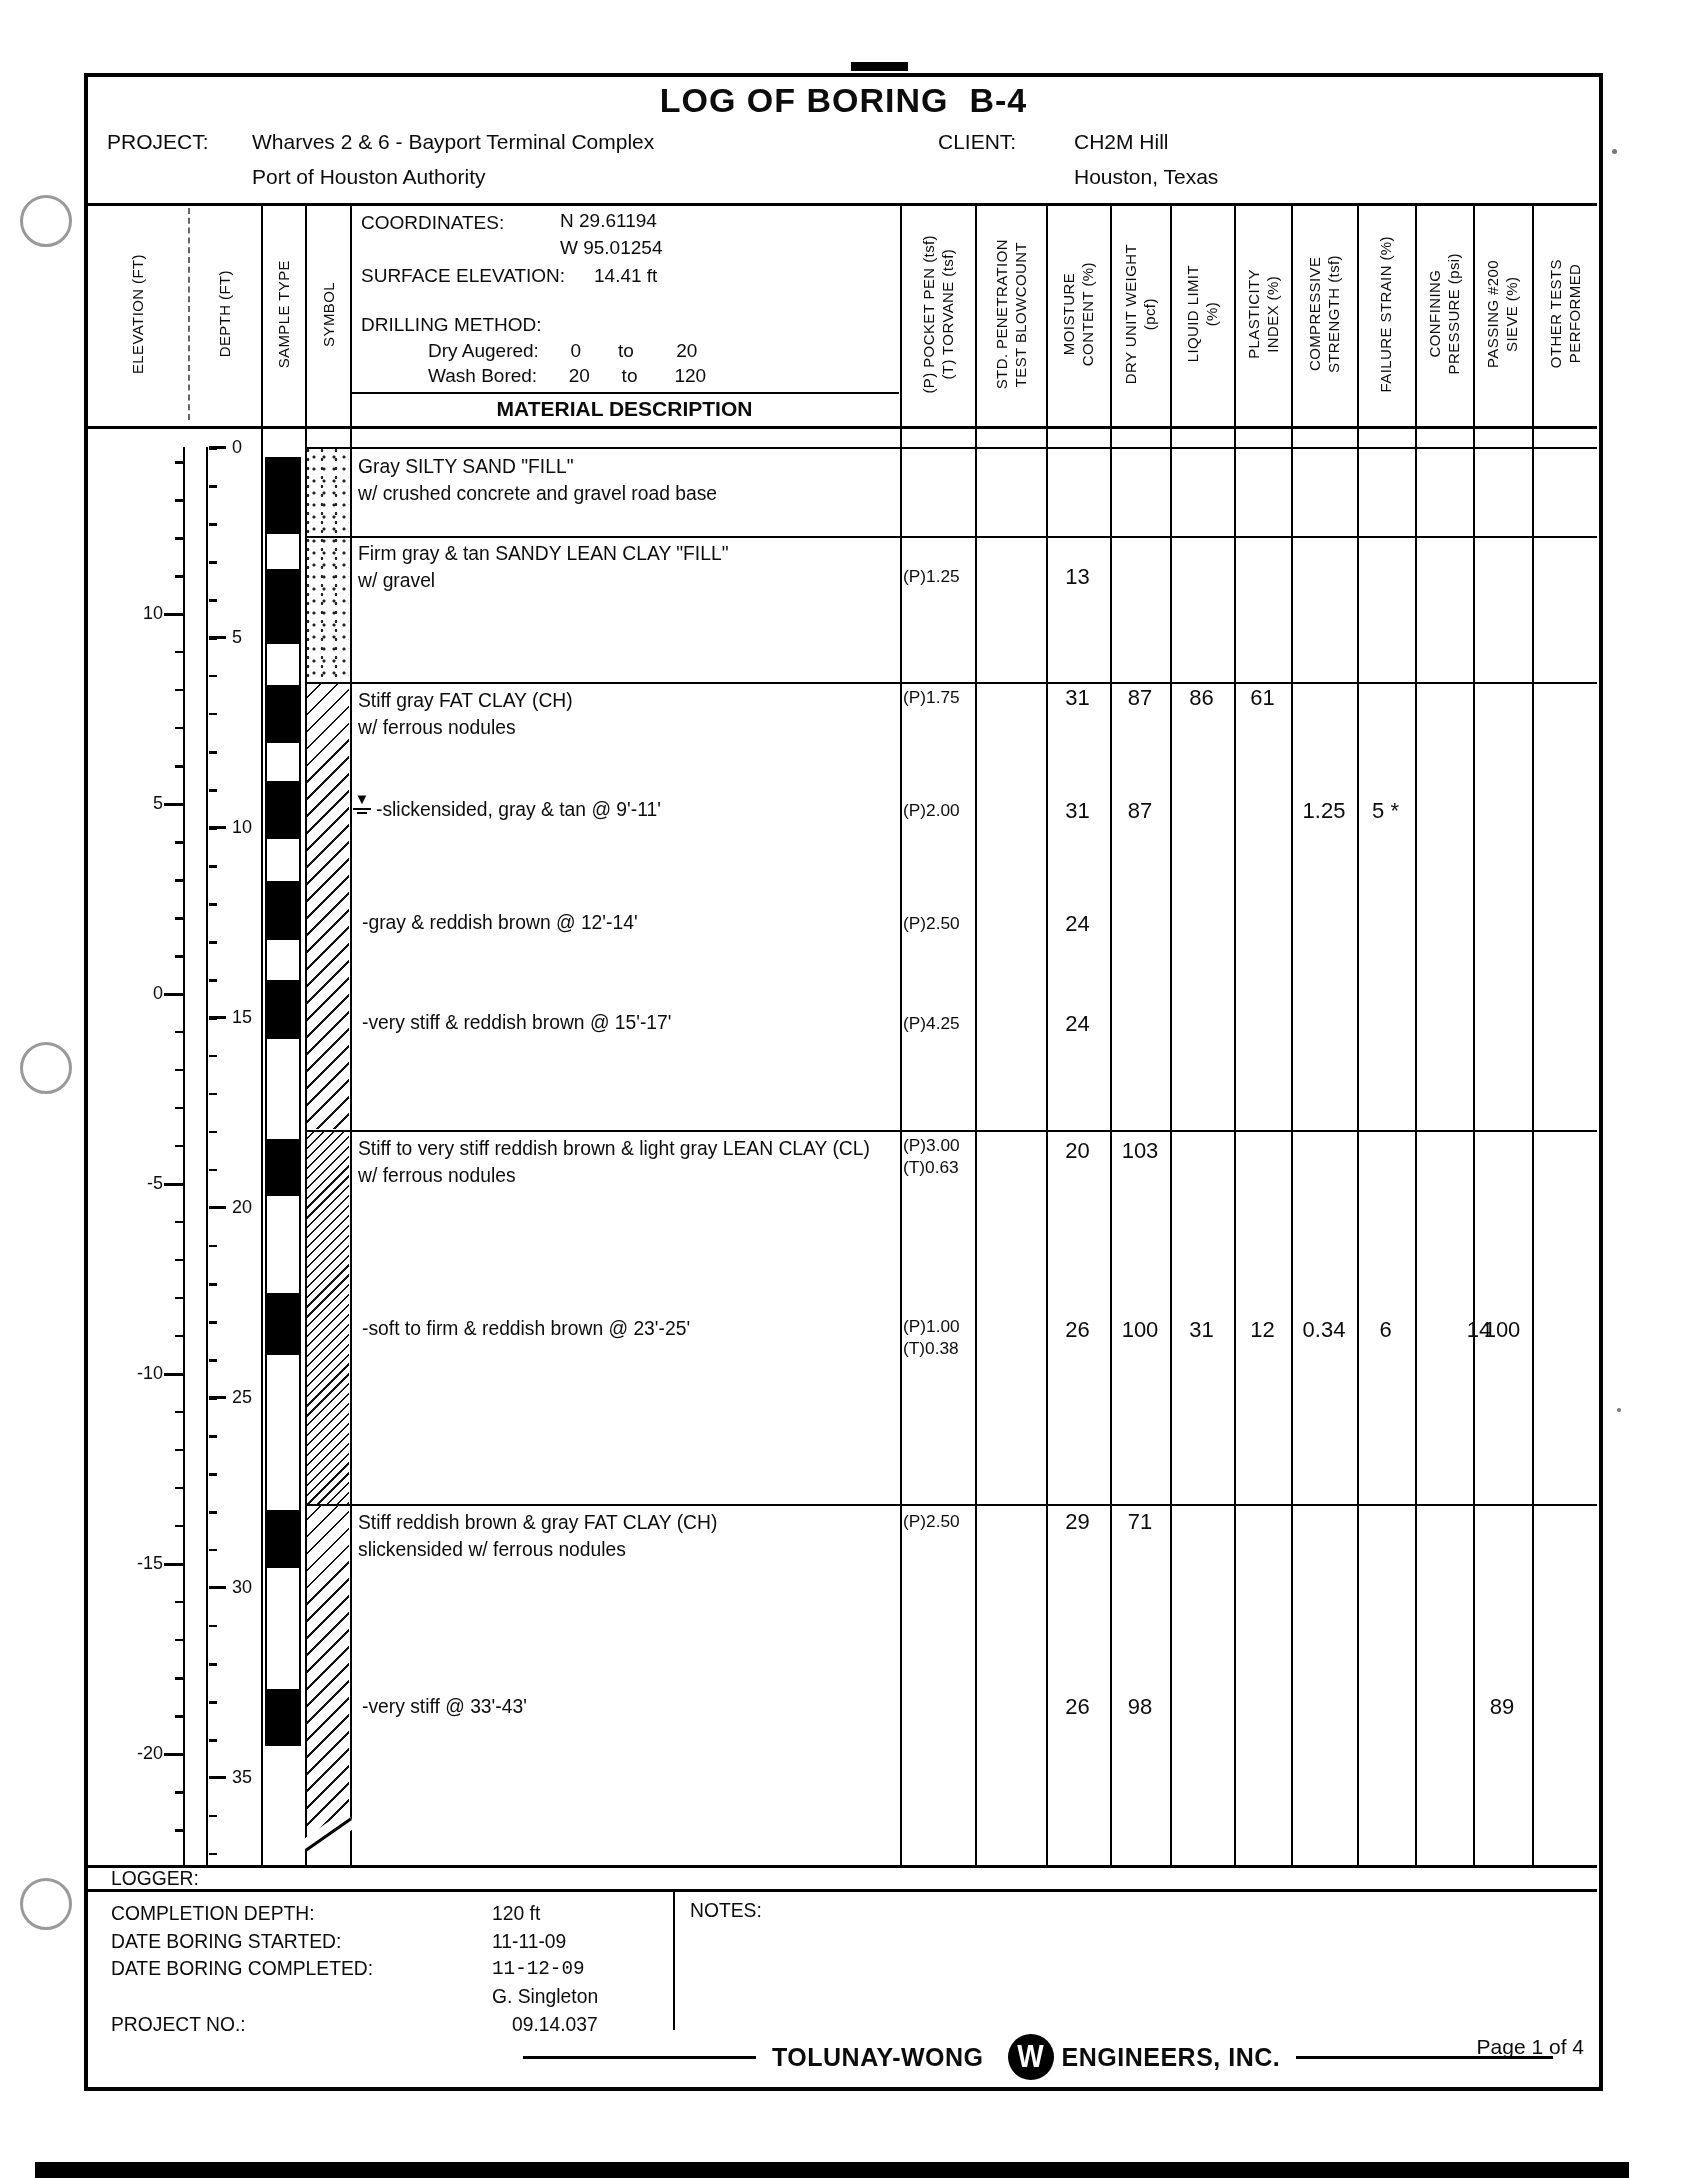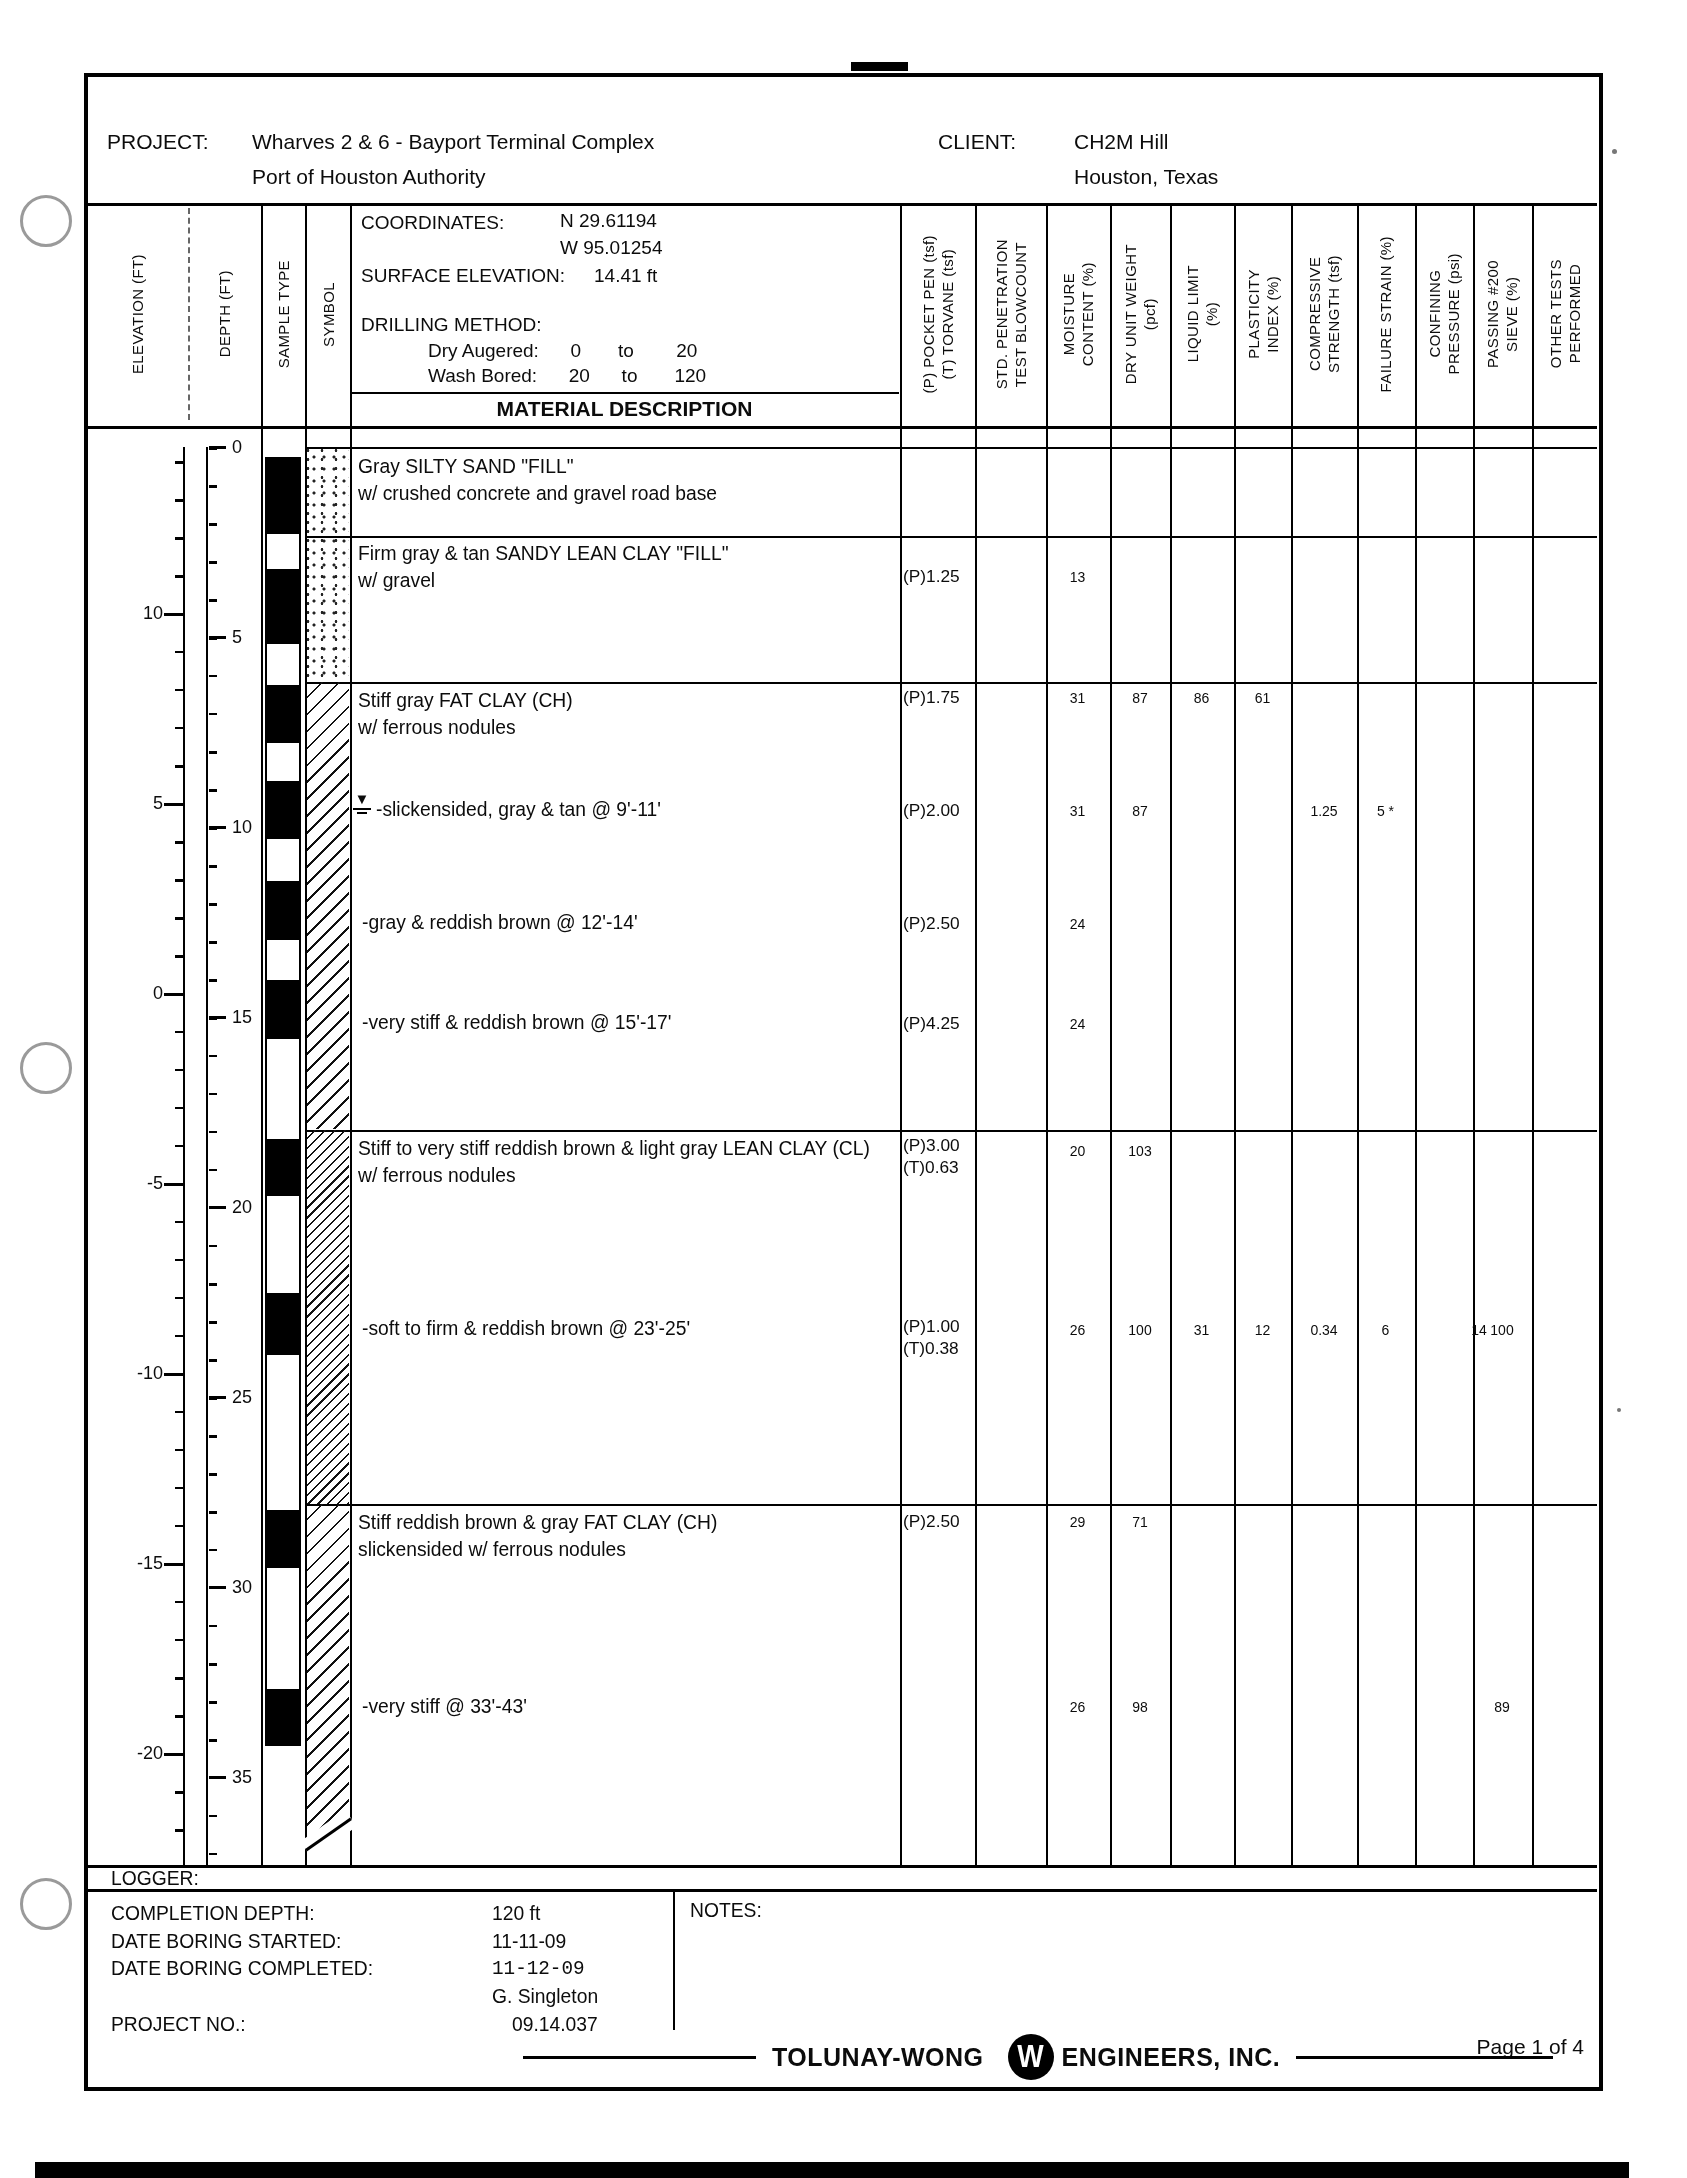--- a/index.html
+++ b/index.html
@@ -20,21 +20,21 @@
   .vh { position:absolute; top:205px; height:218px; display:flex; align-items:center; justify-content:center; }
   .vh span { writing-mode:vertical-rl; transform:rotate(180deg); white-space:pre-line;
     font-size:15px; line-height:19px; text-align:center; letter-spacing:0.4px; }
   .scale-label { position:absolute; font-size:18px; height:22px; line-height:22px; }
   .elv { left:117px; width:46px; text-align:right; }
   .dep { left:232px; width:50px; text-align:left; }
   .ticks-sm { position:absolute; background-image:repeating-linear-gradient(to bottom,#000 0px,#000 2.5px,transparent 2.5px,transparent 38px); }
   .ticks-lg { position:absolute; background-image:repeating-linear-gradient(to bottom,#000 0px,#000 3px,transparent 3px,transparent 190px); }
   .desc { position:absolute; left:358px; width:535px; font-size:19.3px; line-height:27px; white-space:pre-line; }
   .subnote { position:absolute; left:362px; width:531px; font-size:19.3px; line-height:24px; }
-  .cell { position:absolute; font-size:14px; line-height:24px; text-align:center; white-space:pre-line; }
+  .cell { position:absolute; font-size:22px; line-height:24px; text-align:center; white-space:pre-line; }
   .c-pp  { left:903px; width:69px; text-align:left; line-height:22px; font-size:17.3px; }
   .c-mc  { left:1046px; width:63px; }
   .c-duw { left:1110px; width:60px; }
   .c-ll  { left:1170px; width:63px; }
   .c-pi  { left:1234px; width:57px; }
   .c-cs  { left:1291px; width:66px; }
   .c-fs  { left:1357px; width:57px; }
   .c-cp  { left:1415px; width:48px;padding-left:40px; }
   .c-p200{ left:1473px; width:58px; }
   .sblock { position:absolute; left:0; width:100%; background:#000; }
@@ -56,20 +56,21 @@
   <div class="abs" style="left:851px; top:62px; width:57px; height:9px; background:#000;"></div>
   <div class="abs" style="left:35px; top:2162px; width:1594px; height:16px; background:#000;"></div>
   <div class="abs" style="left:1612px; top:149px; width:5px; height:5px; background:#777; border-radius:50%;"></div>
   <div class="abs" style="left:1617px; top:1408px; width:4px; height:4px; background:#777; border-radius:50%;"></div>
   <div class="punch" style="left:20px; top:195px;"></div>
   <div class="punch" style="left:20px; top:1042px;"></div>
   <div class="punch" style="left:20px; top:1878px;"></div>
 
   <div class="doc-border"></div>
 
+  <div class="txt title" style="left:86px; top:81px; width:1515px;">LOG OF BORING  B-4</div>
   <div class="txt h21" style="left:107px; top:130px;">PROJECT:</div>
   <div class="txt h21" style="left:252px; top:130px;">Wharves 2 &amp; 6 - Bayport Terminal Complex</div>
   <div class="txt h21" style="left:252px; top:165px;">Port of Houston Authority</div>
   <div class="txt h21" style="left:938px; top:130px;">CLIENT:</div>
   <div class="txt h21" style="left:1074px; top:130px;">CH2M Hill</div>
   <div class="txt h21" style="left:1074px; top:165px;">Houston, Texas</div>
 
   <div class="hl" style="left:86px; top:203px; width:1511px; height:3px;"></div>
   <div class="hl" style="left:350px; top:392px; width:549px;"></div>
   <div class="hl" style="left:86px; top:426px; width:1511px; height:3px;"></div>

